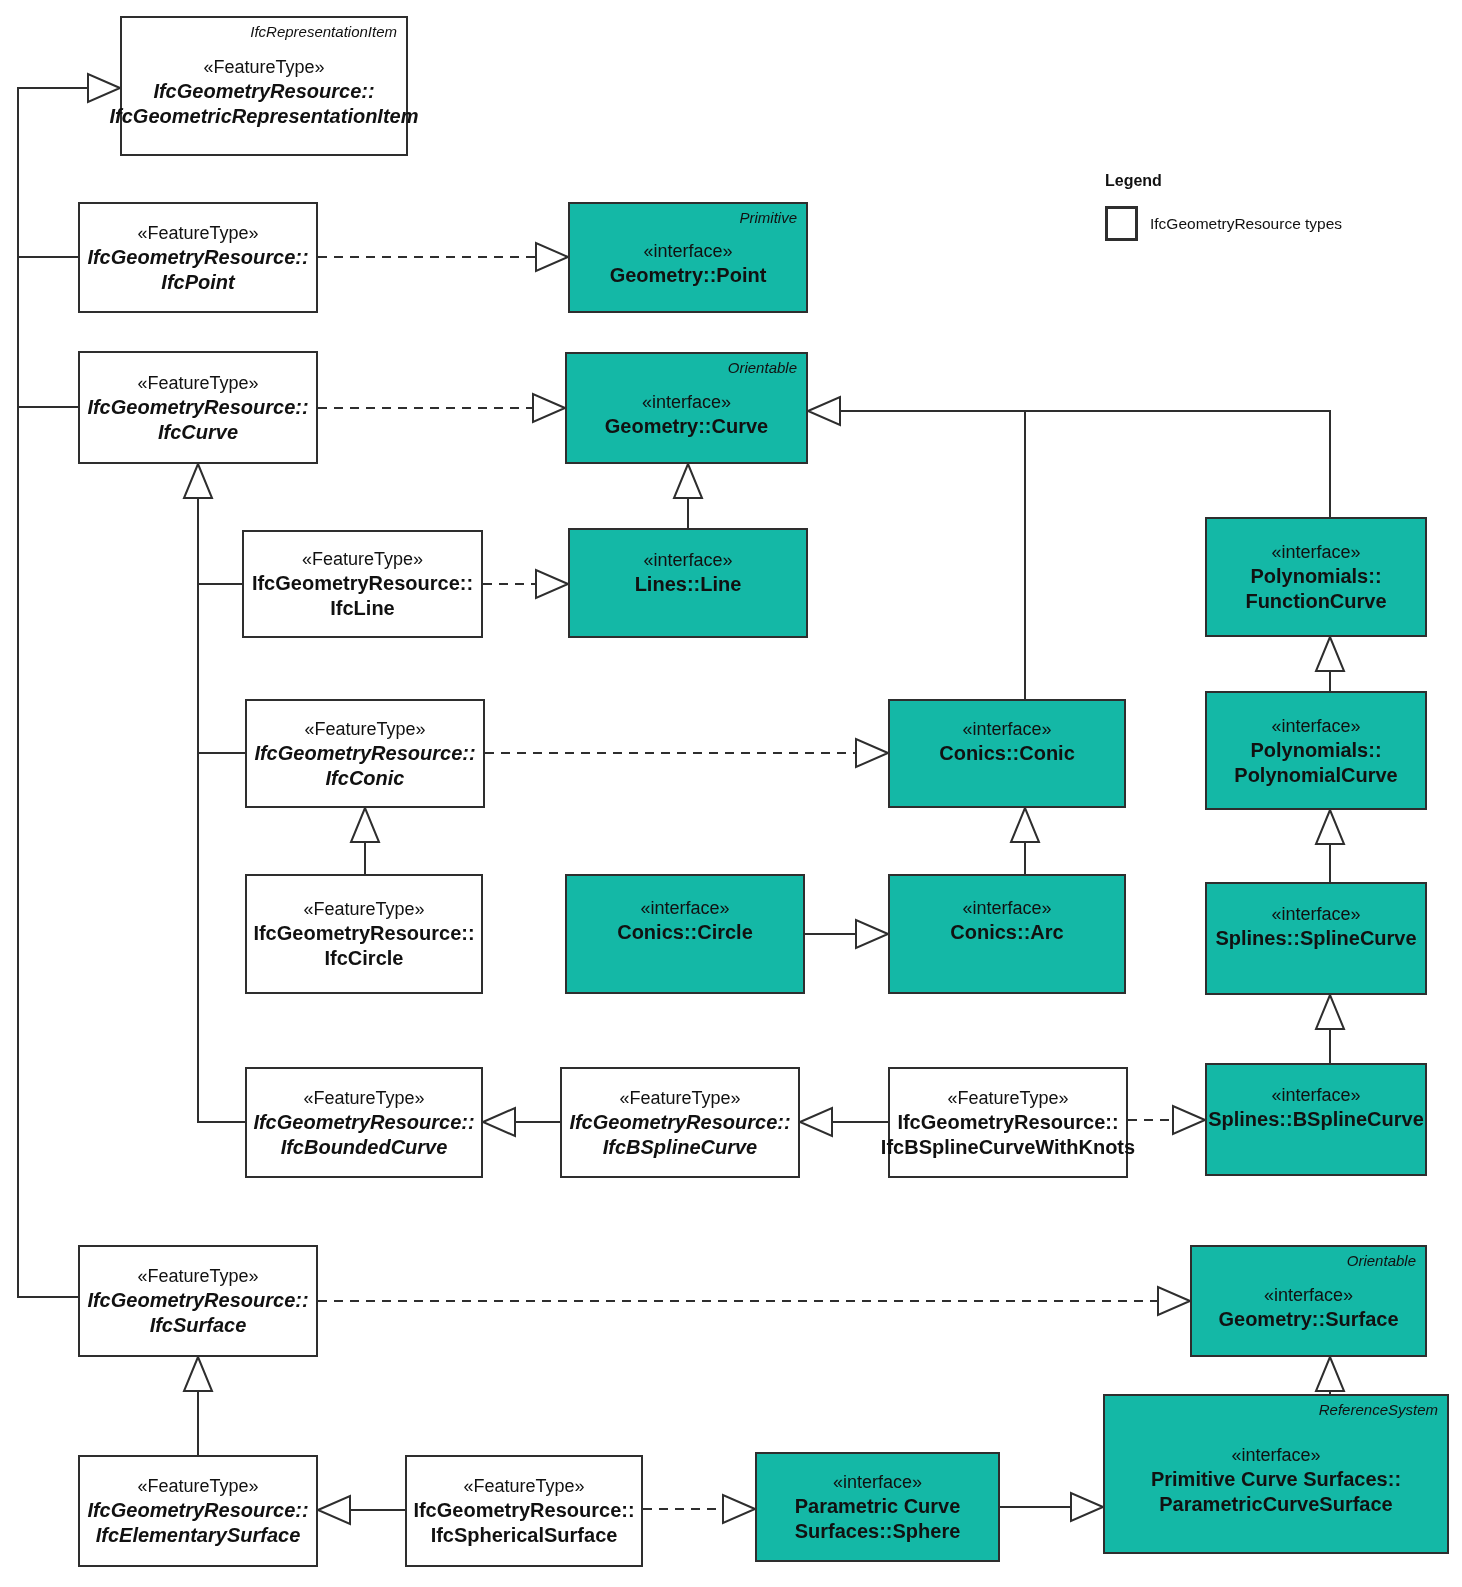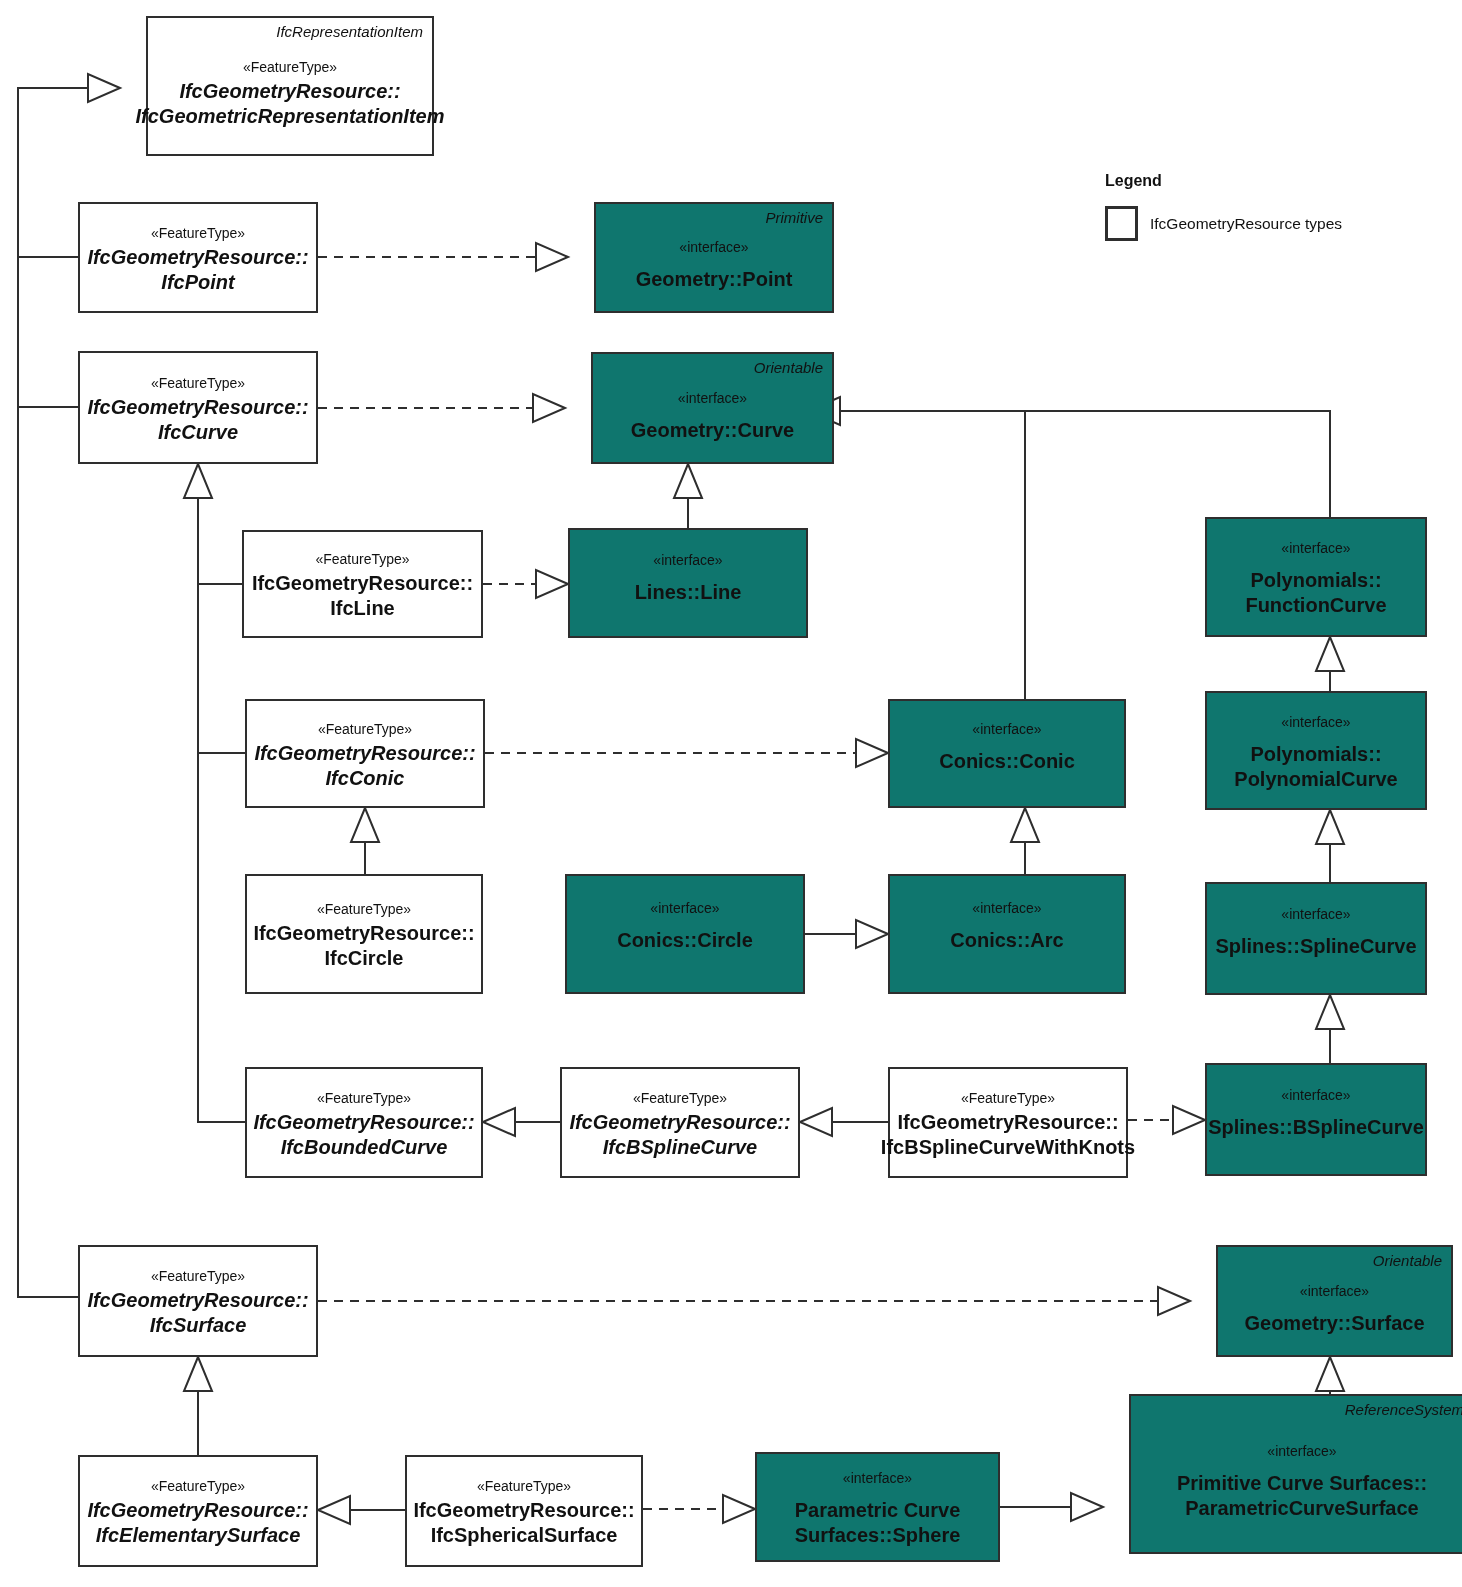--- a/index.html
+++ b/index.html
@@ -18,27 +18,27 @@
   .node{
     position:absolute;z-index:1;
     box-sizing:border-box;
     border:2px solid #2e2e2e;
     background:#ffffff;
     display:flex;flex-direction:column;
     justify-content:center;align-items:center;
     text-align:center;
     font-size:15px;line-height:24px;
   }
-  .node.gray{background:#0f766e;gap:8px;}
+  .node.gray{background:#14b8a6;}
   .node .hdr{
     position:absolute;top:4px;right:9px;
     font-style:italic;font-size:15px;line-height:20px;
   }
-  .node.with-hdr{padding-top:12px;margin-left:26px;}
-  .stereo{font-size:14px;}
+  .node.with-hdr{padding-top:12px;}
+  .stereo{font-size:18px;}
   .nm{font-weight:bold;font-size:20px;line-height:25px;}
   .nm.it{font-style:italic;}
   .legend{position:absolute;z-index:1;left:1105px;top:172px;width:300px;}
   .legend-title{font-weight:bold;font-size:16px;text-align:left;width:190px;margin:0 0 16px 0;}
   .legend-item{display:flex;align-items:center;margin-bottom:4px;}
   .swatch{
     display:inline-block;box-sizing:border-box;
     width:33px;height:35px;border:3px solid #2e2e2e;
     margin-right:12px;flex:0 0 auto;
   }

